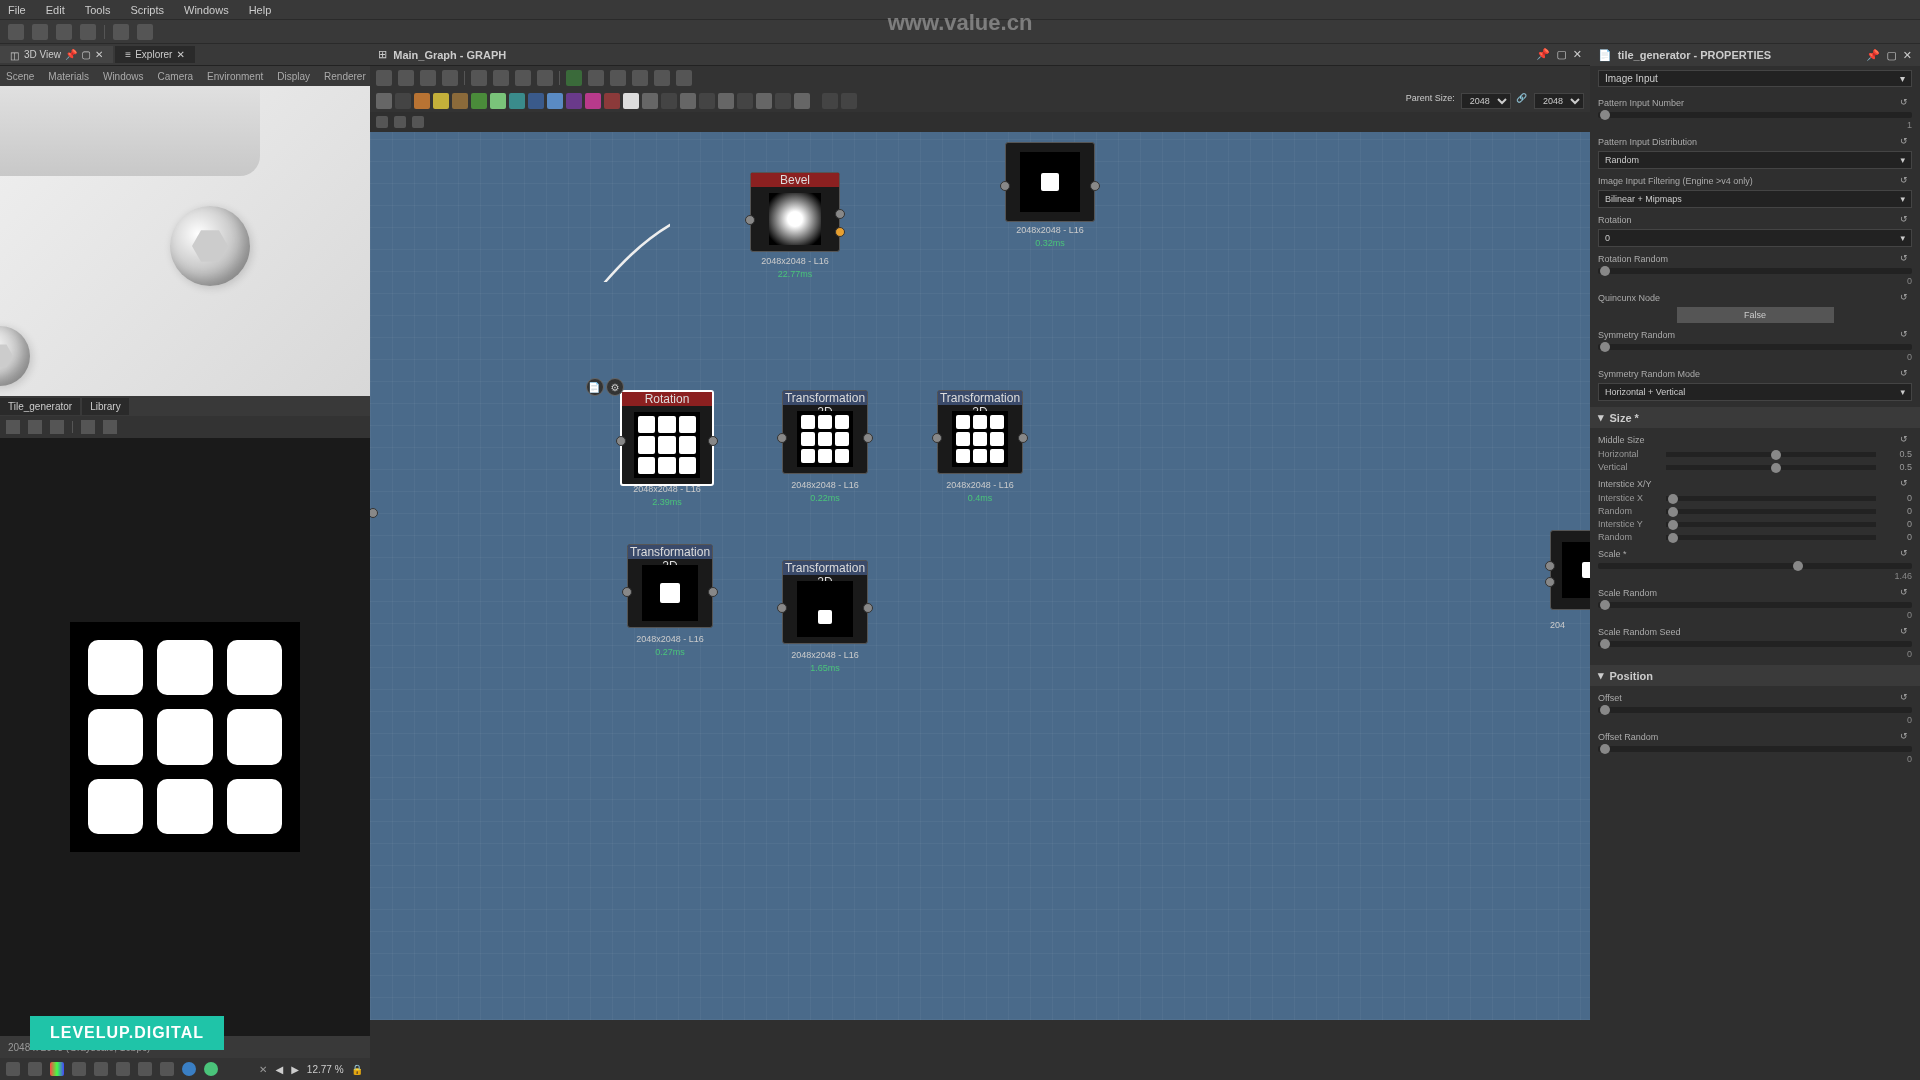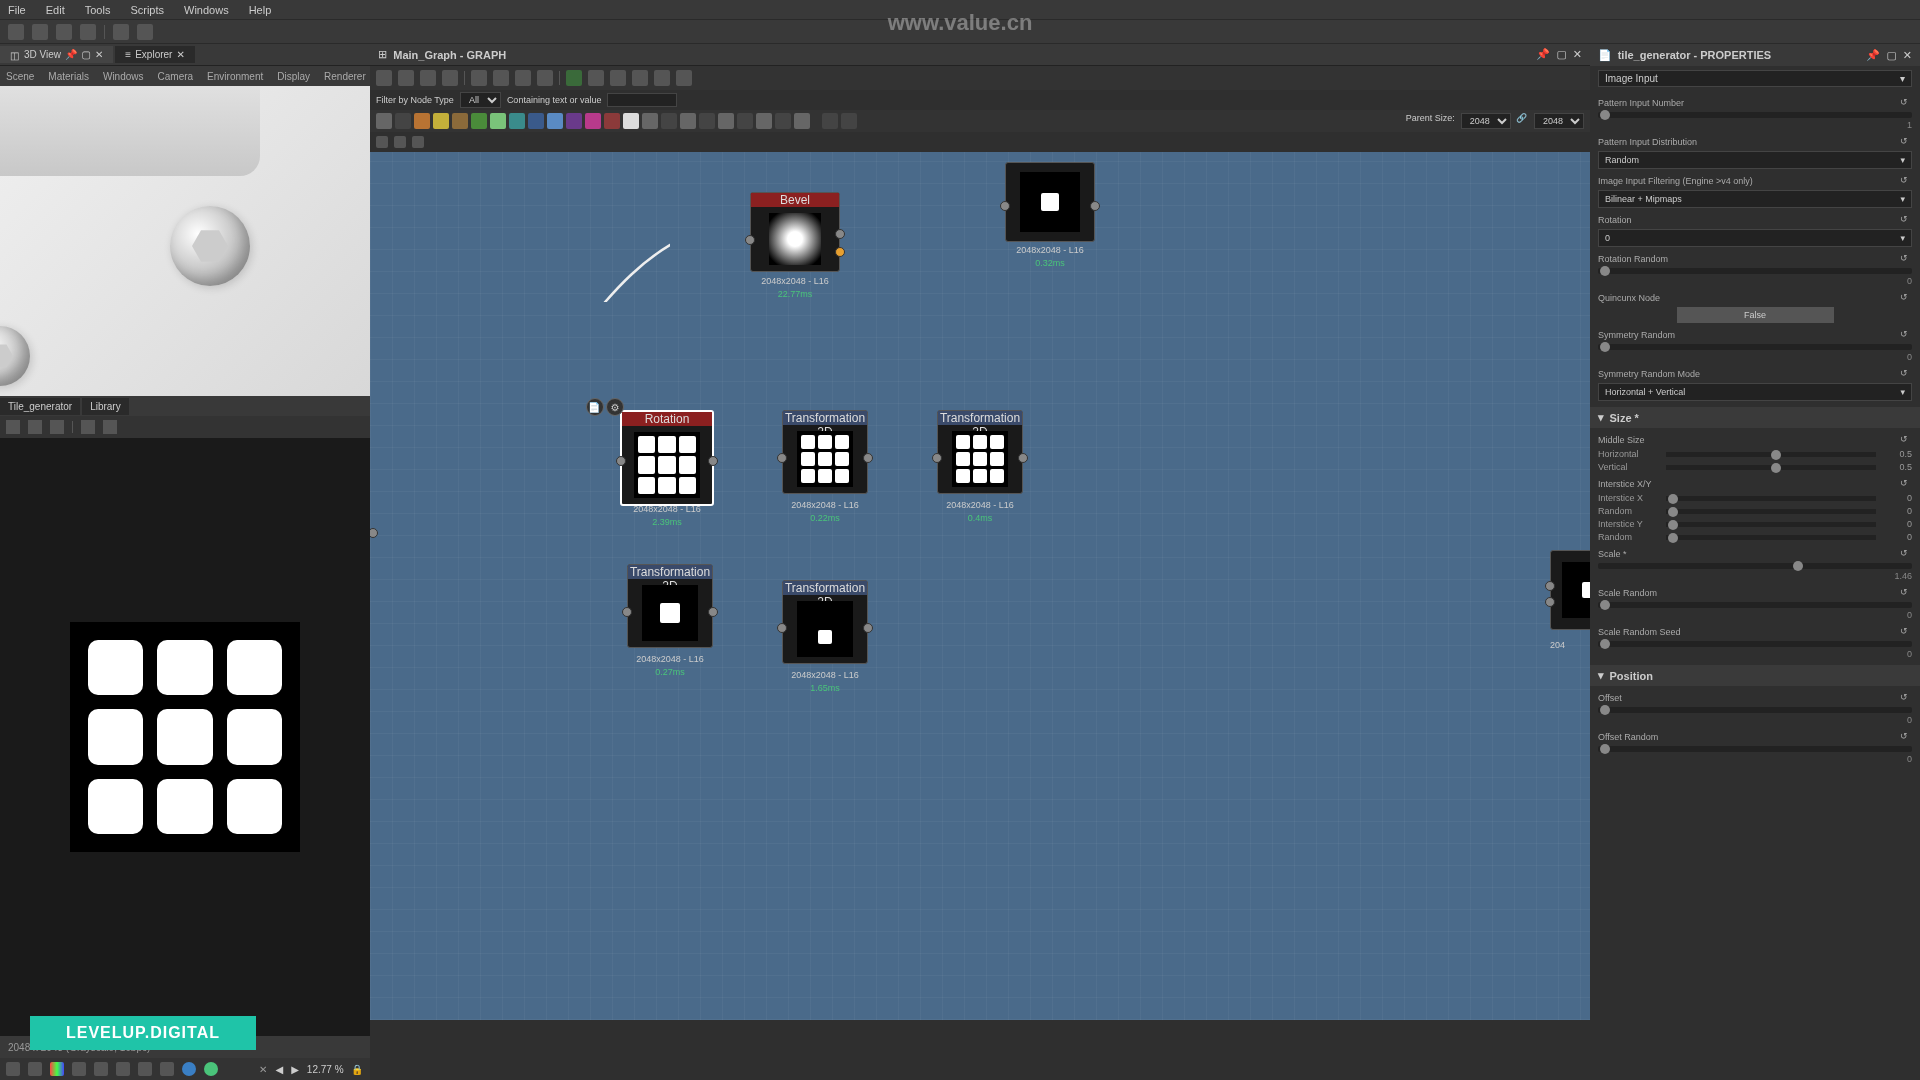--- a/index.html
+++ b/index.html
@@ -114,21 +114,21 @@
 .prop-toggle { background: #555; color: #ccc; font-size: 9px; padding: 3px; text-align: center; width: 50%; margin: 0 auto; }
 .prop-section { background: #3a3a3a; padding: 4px 8px; margin: 4px -8px; font-size: 11px; font-weight: bold; display: flex; align-items: center; gap: 6px; }
 .prop-sub { display: flex; align-items: center; gap: 8px; font-size: 9px; margin: 3px 0; }
 .prop-sub-label { width: 60px; color: #999; }
 .prop-sub-slider { flex: 1; height: 5px; background: #222; position: relative; }
 .prop-sub-val { width: 28px; text-align: right; color: #999; }
 
 
 .caption { position: absolute; bottom: 30px; left: 30px; right: 30px; display: flex; justify-content: space-between; align-items: flex-end; pointer-events: none; }
 .caption-text { font-size: 28px; color: #fff; text-shadow: 1px 1px 3px #000; }
-.caption-logo { background: #1fc4a8; color: #fff; font-size: 16px; font-weight: bold; padding: 8px 36px; letter-spacing: 1px; }
+.caption-logo { background: #1fc4a8; color: #fff; font-size: 16px; font-weight: bold; padding: 8px 20px; letter-spacing: 1px; }
 </style>
 </head>
 <body>
 
 <div class="watermark">www.value.cn</div>
 
 <div class="menubar">
   <span>File</span>
   <span>Edit</span>
   <span>Tools</span>
@@ -258,26 +258,20 @@
       <div class="gt-icon"></div>
       <div class="gt-icon"></div>
       <div class="gt-icon"></div>
       <div style="width:1px;height:14px;background:#555;"></div>
       <div class="gt-icon" style="background:#3a6a3a;"></div>
       <div class="gt-icon"></div>
       <div class="gt-icon"></div>
       <div class="gt-icon"></div>
       <div class="gt-icon"></div>
       <div class="gt-icon"></div>
-    </div>
-    <div class="graph-filter">
-      <span>Filter by Node Type</span>
-      <select class="filter-select"><option>All</option></select>
-      <span>Containing text or value</span>
-      <input class="filter-input" style="">
     </div>
     <div class="graph-palette">
       <div class="pal gray"></div>
       <div class="pal dgray"></div>
       <div class="pal orange"></div>
       <div class="pal yellow"></div>
       <div class="pal brown"></div>
       <div class="pal green"></div>
       <div class="pal lgreen"></div>
       <div class="pal teal"></div>

